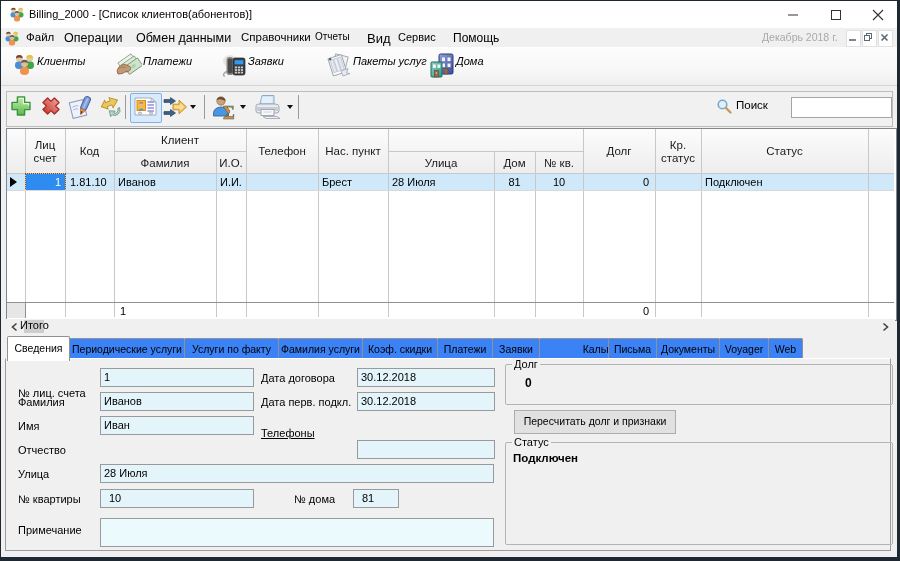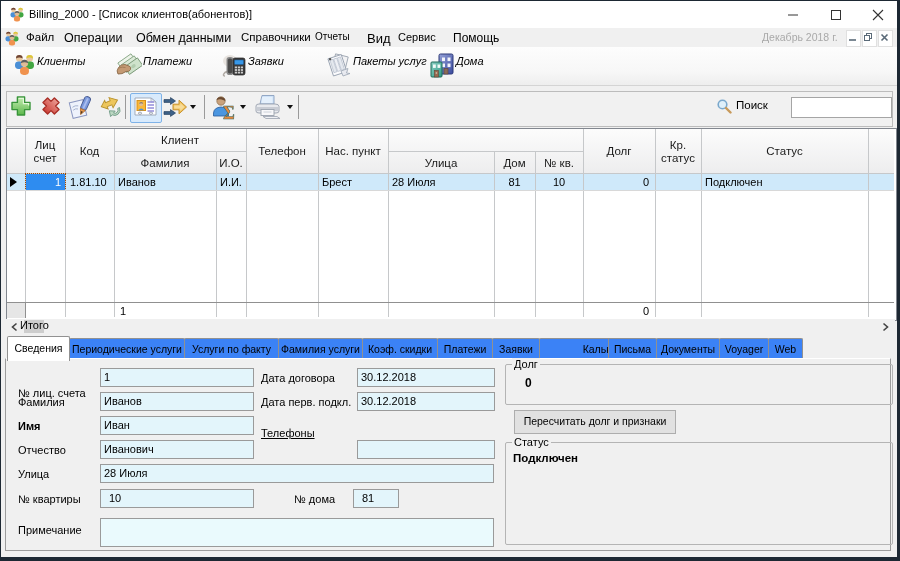--- a/index.html
+++ b/index.html
@@ -362,24 +362,23 @@
     <div class="tab" style="left:656px;top:2px;width:62px;height:21px;line-height:20px;">Документы</div>
     <div class="tab" style="left:719px;top:2px;width:48px;height:21px;line-height:20px;">Voyager</div>
     <div class="tab" style="left:768px;top:2px;width:33px;height:21px;line-height:20px;">Web</div>
   </div>
 
   <div id="form" class="abs" style="left:4px;top:357px;width:884px;height:191px;background:#f0f0f0;border:1px solid #9c9c9c;border-top:1px solid #fff;">
     <div class="fl" style="left:12px;top:21px;margin-top:7px;">№ лиц. счета</div>
     <div class="inp" style="left:94px;top:9px;width:154px;height:19px;">1</div>
     <div class="fl" style="left:12px;top:37px;">Фамилия</div>
     <div class="inp" style="left:94px;top:33px;width:154px;height:19px;">Иванов</div>
-    <div class="fl" style="left:12px;top:61px;font-weight:bold;">Имя</div>
+    <div class="fl" style="left:12px;top:61px;">Имя</div>
     <div class="inp" style="left:94px;top:57px;width:154px;height:19px;">Иван</div>
     <div class="fl" style="left:12px;top:85px;">Отчество</div>
-    <div class="inp" style="left:94px;top:81px;width:154px;height:19px;">Иванович</div>
     <div class="fl" style="left:12px;top:109px;">Улица</div>
     <div class="inp" style="left:94px;top:105px;width:394px;height:19px;">28 Июля</div>
     <div class="fl" style="left:12px;top:134px;">№ квартиры</div>
     <div class="inp" style="left:94px;top:130px;width:154px;height:19px;padding-left:8px;">10</div>
     <div class="fl" style="left:12px;top:165px;">Примечание</div>
     <div class="inp" style="left:94px;top:159px;width:394px;height:29px;background:#eafafd;"></div>
     <div class="fl" style="left:255px;top:13px;">Дата договора</div>
     <div class="inp" style="left:351px;top:9px;width:138px;height:19px;">30.12.2018</div>
     <div class="fl" style="left:255px;top:37px;">Дата перв. подкл.</div>
     <div class="inp" style="left:351px;top:33px;width:138px;height:19px;">30.12.2018</div>

